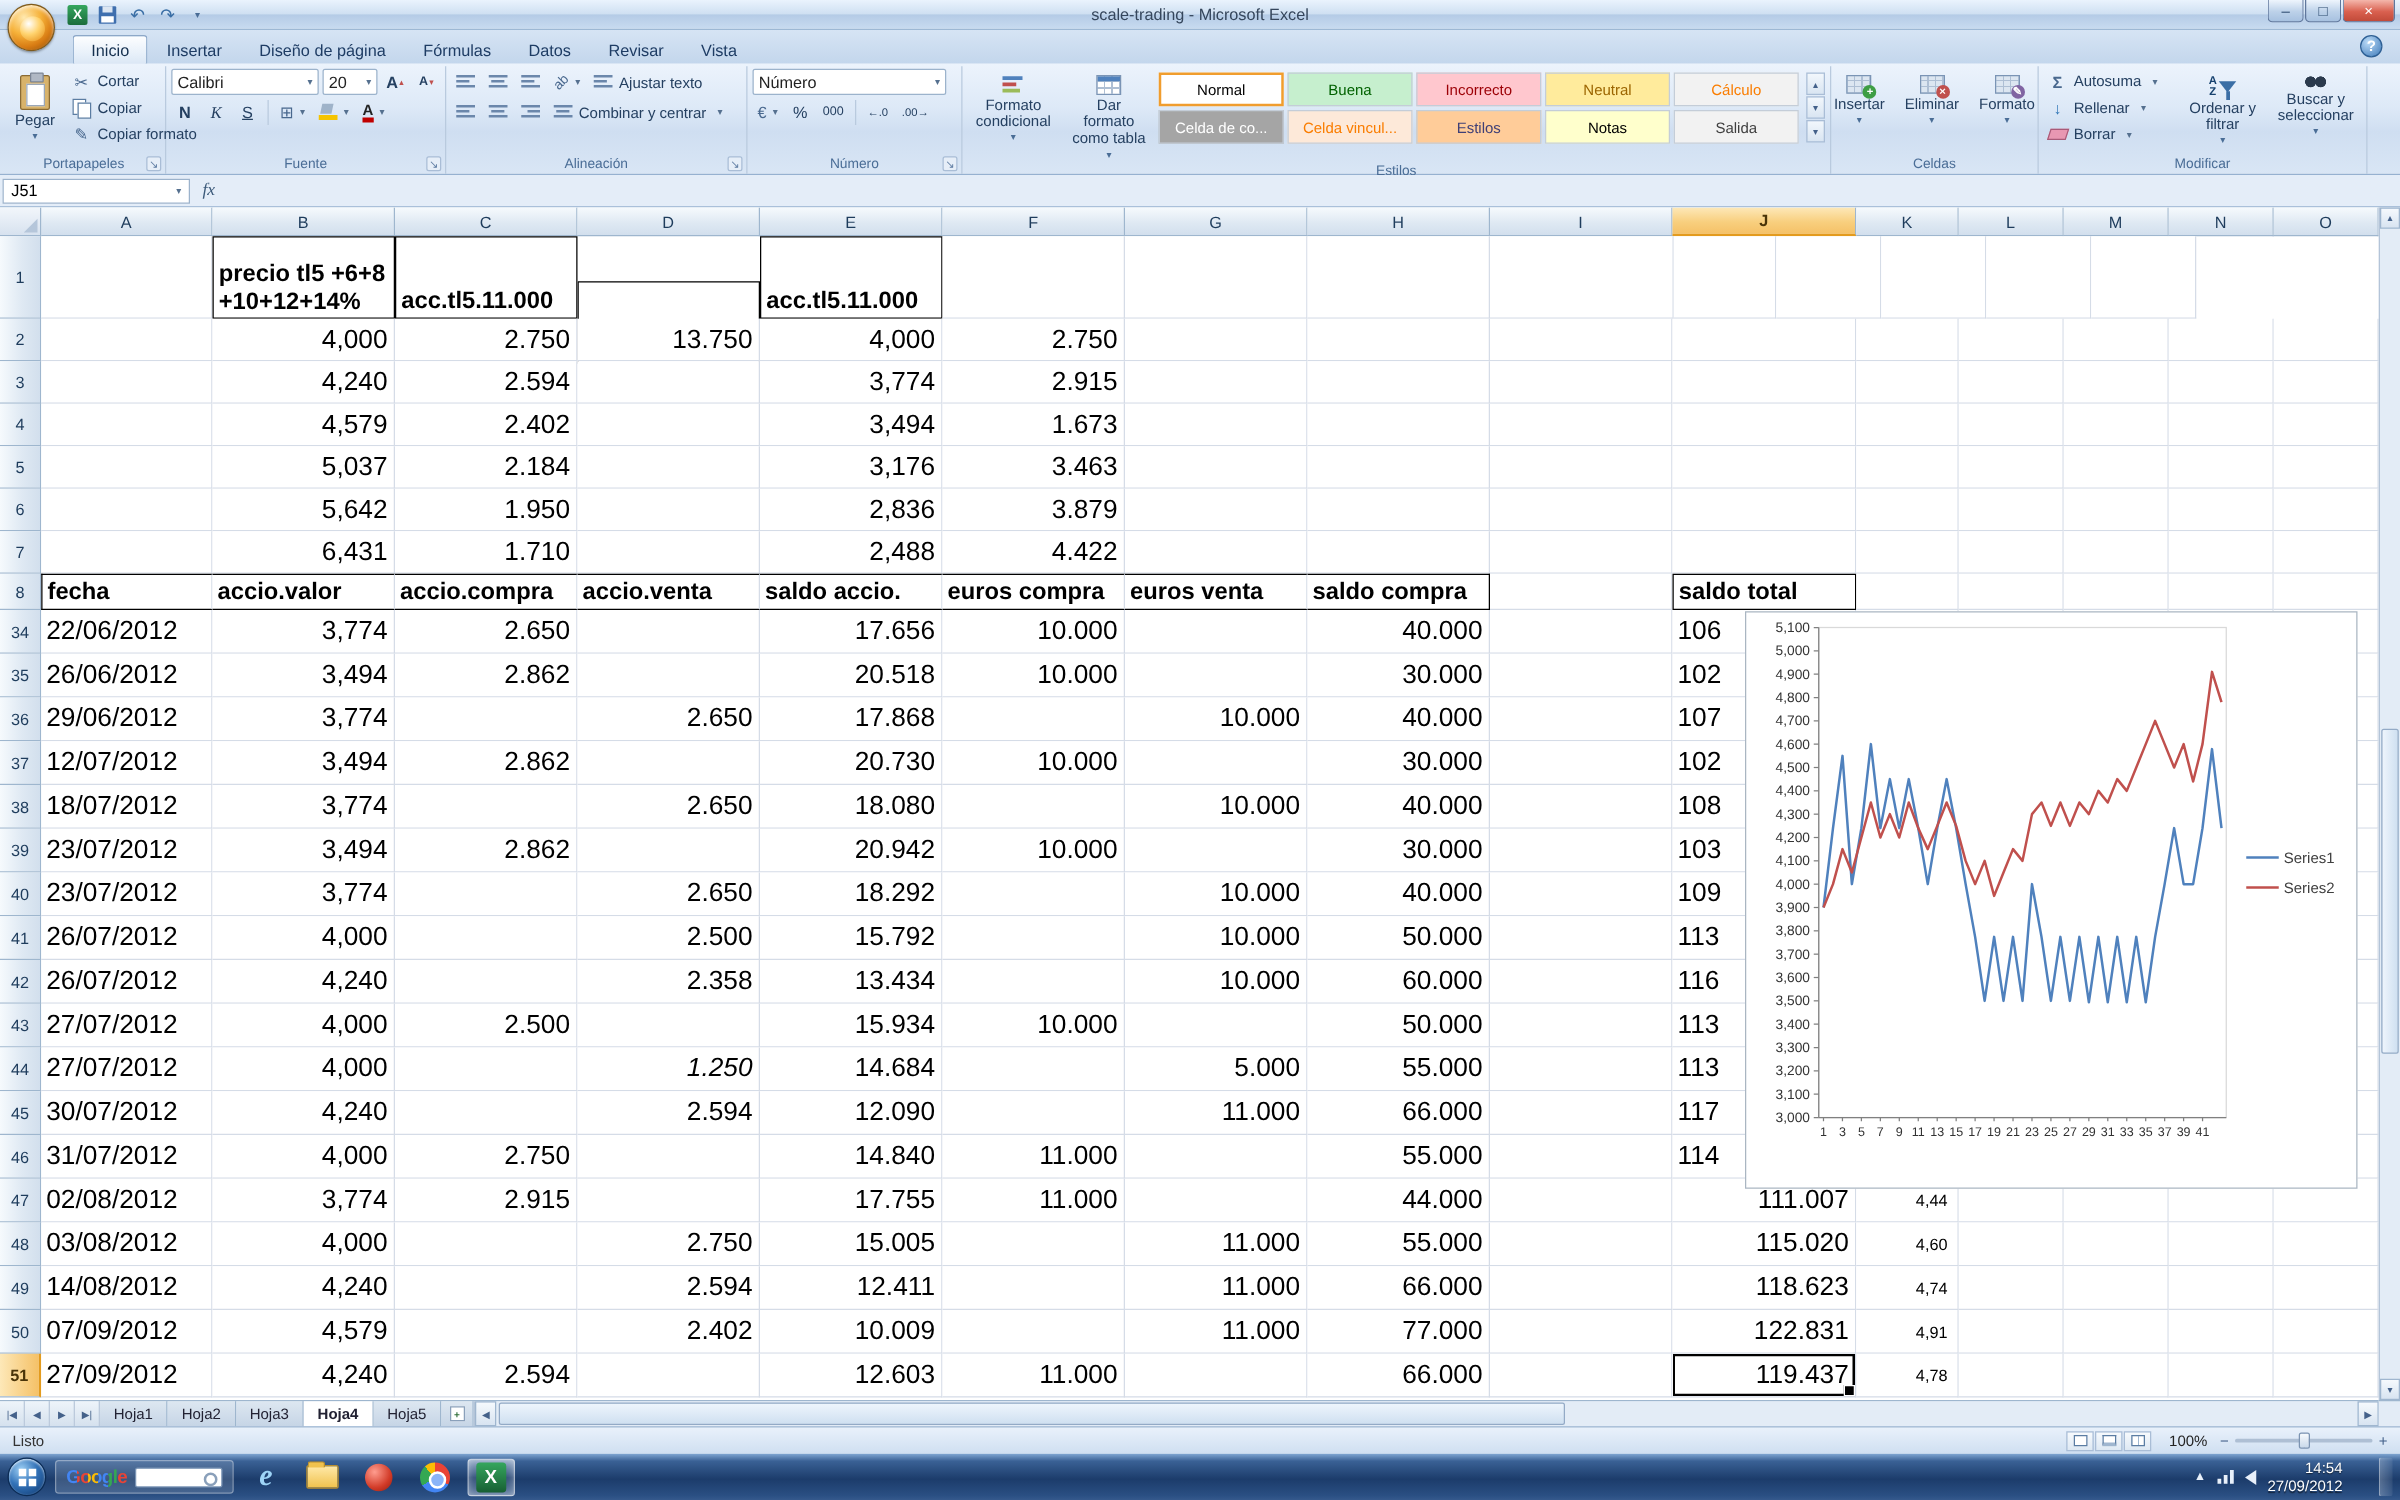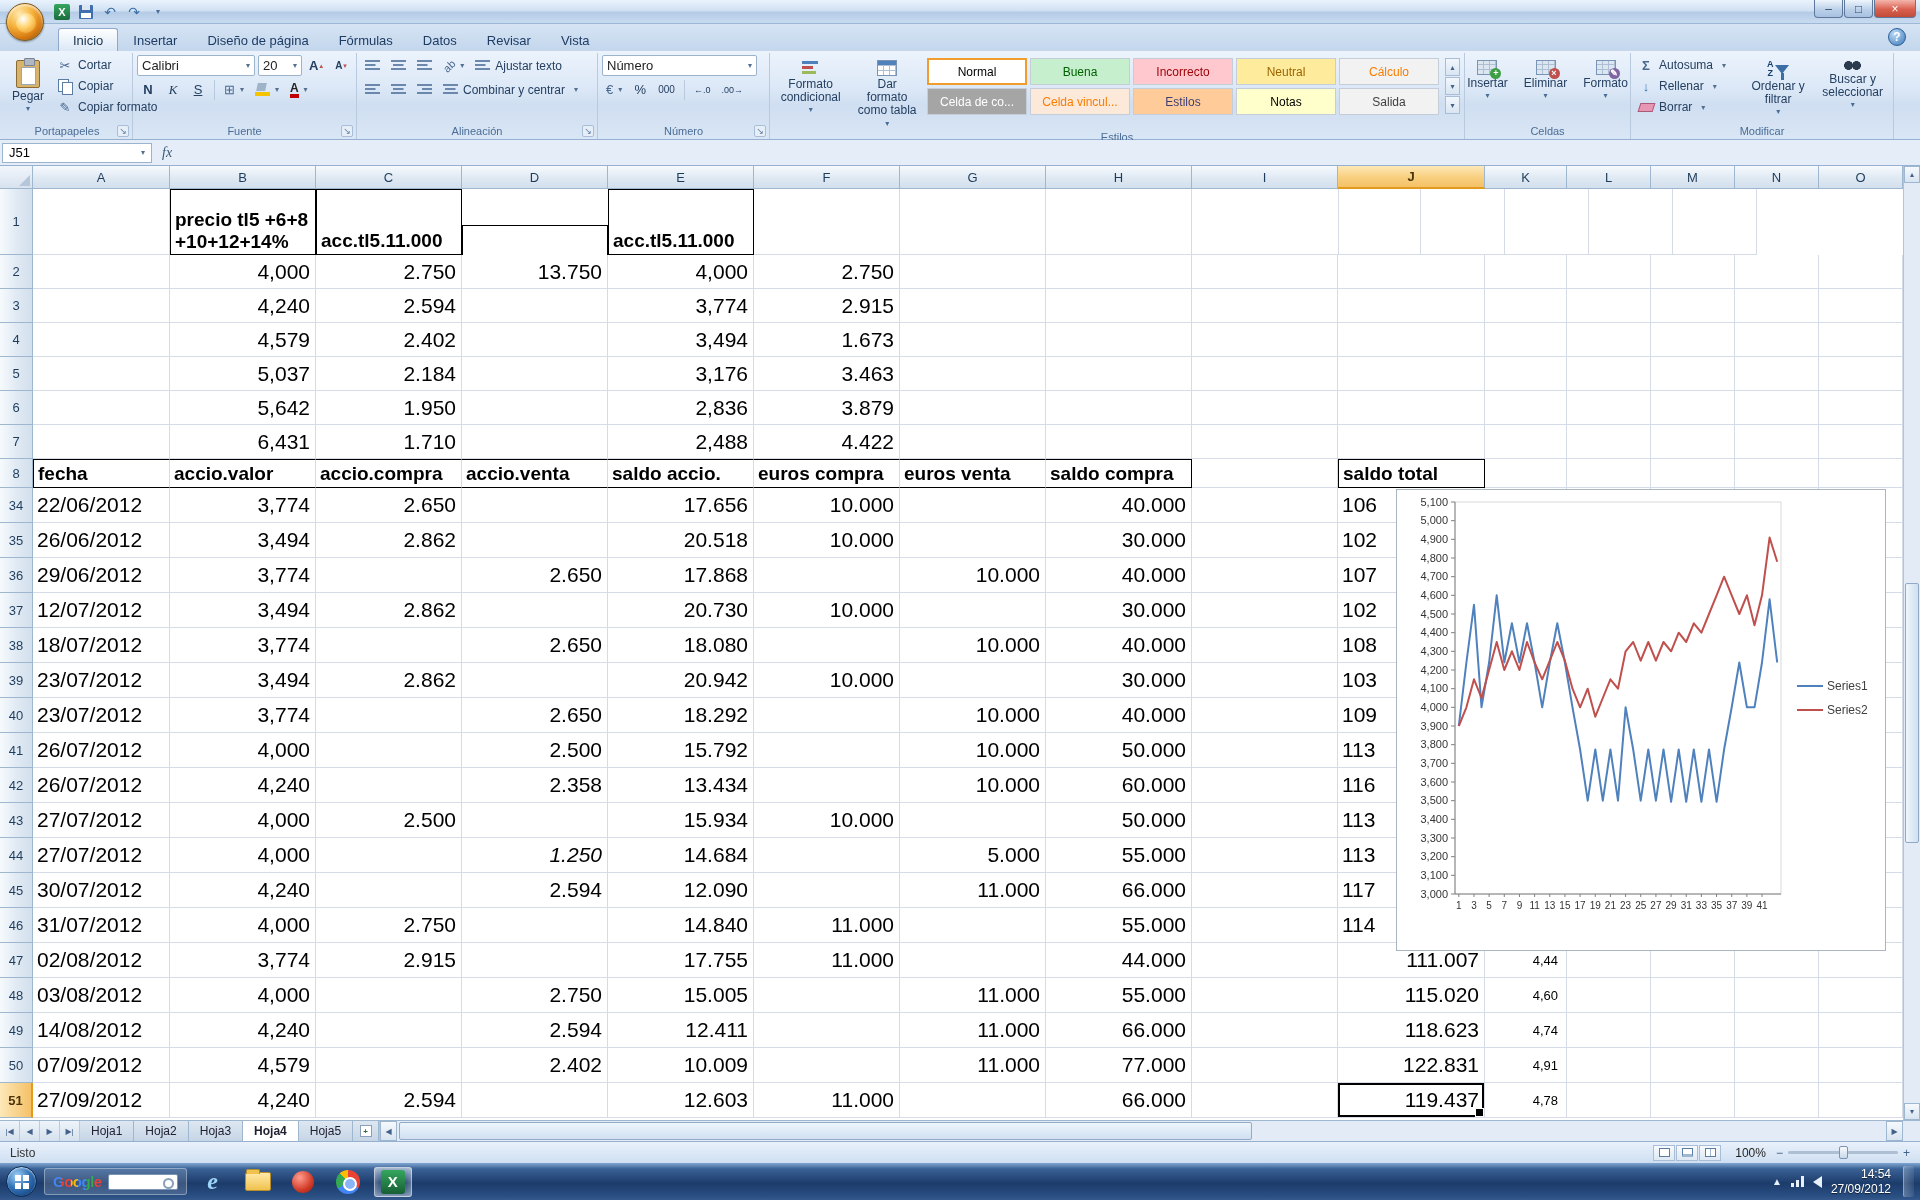--- a/index.html
+++ b/index.html
@@ -240,21 +240,21 @@
 .chrome::after{content:"";position:absolute;left:7px;top:7px;width:10px;height:10px;border-radius:50%;background:#8ab4f8;border:2px solid #fff;}
 .excel-tb{width:24px;height:24px;background:linear-gradient(#35a65e,#175f33);color:#fff;font-weight:bold;font-size:15px;
  display:flex;align-items:center;justify-content:center;border-radius:3px;}
 #tray{margin-left:auto;display:flex;align-items:center;gap:9px;color:#fff;}
 .tray-glyph{font-size:10px;color:#e8f0fa;}
 .net{width:13px;height:11px;background:
  linear-gradient(#e8f0fa,#e8f0fa) 0 100%/3px 4px no-repeat,
  linear-gradient(#e8f0fa,#e8f0fa) 5px 100%/3px 7px no-repeat,
  linear-gradient(#e8f0fa,#e8f0fa) 10px 100%/3px 11px no-repeat;}
 .vol{width:0;height:0;border-top:6px solid transparent;border-bottom:6px solid transparent;border-right:9px solid #e8f0fa;}
-#clock{text-align:right;font-size:12px;line-height:1.25;color:#fff;text-shadow:0 1px 1px rgba(0,0,0,.6);margin-right:3px;}
+#clock{text-align:right;font-size:12px;line-height:1.25;color:#fff;text-shadow:0 1px 1px rgba(0,0,0,.6);margin-right:20px;}
 #show-desktop{width:11px;height:31px;background:linear-gradient(90deg,rgba(255,255,255,.25),rgba(255,255,255,.08));
  border-left:1px solid rgba(255,255,255,.45);border-radius:2px;}
 </style>
 </head>
 <body>
 
 <div id="screen">
 
   <div id="office-orb"></div>
 
@@ -263,20 +263,21 @@
       <span class="qat-btn">
           <span class="excel-ic">X</span>
         </span>
       <span class="qat-btn">
           <span class="ic-floppy"></span>
         </span>
       <span class="qat-btn arr-glyph">↶</span>
       <span class="qat-btn arr-glyph">↷</span>
       <span class="qat-btn dd">▾</span>
     </div>
+    <div id="title-text">scale-trading - Microsoft Excel</div>
     <div id="win-controls">
       <span class="winbtn">–</span>
       <span class="winbtn">□</span>
       <span class="winbtn close">×</span>
     </div>
   </div>
 
   <div id="tabrow">
       <div class="rtab active">Inicio</div>
       <div class="rtab">Insertar</div>

